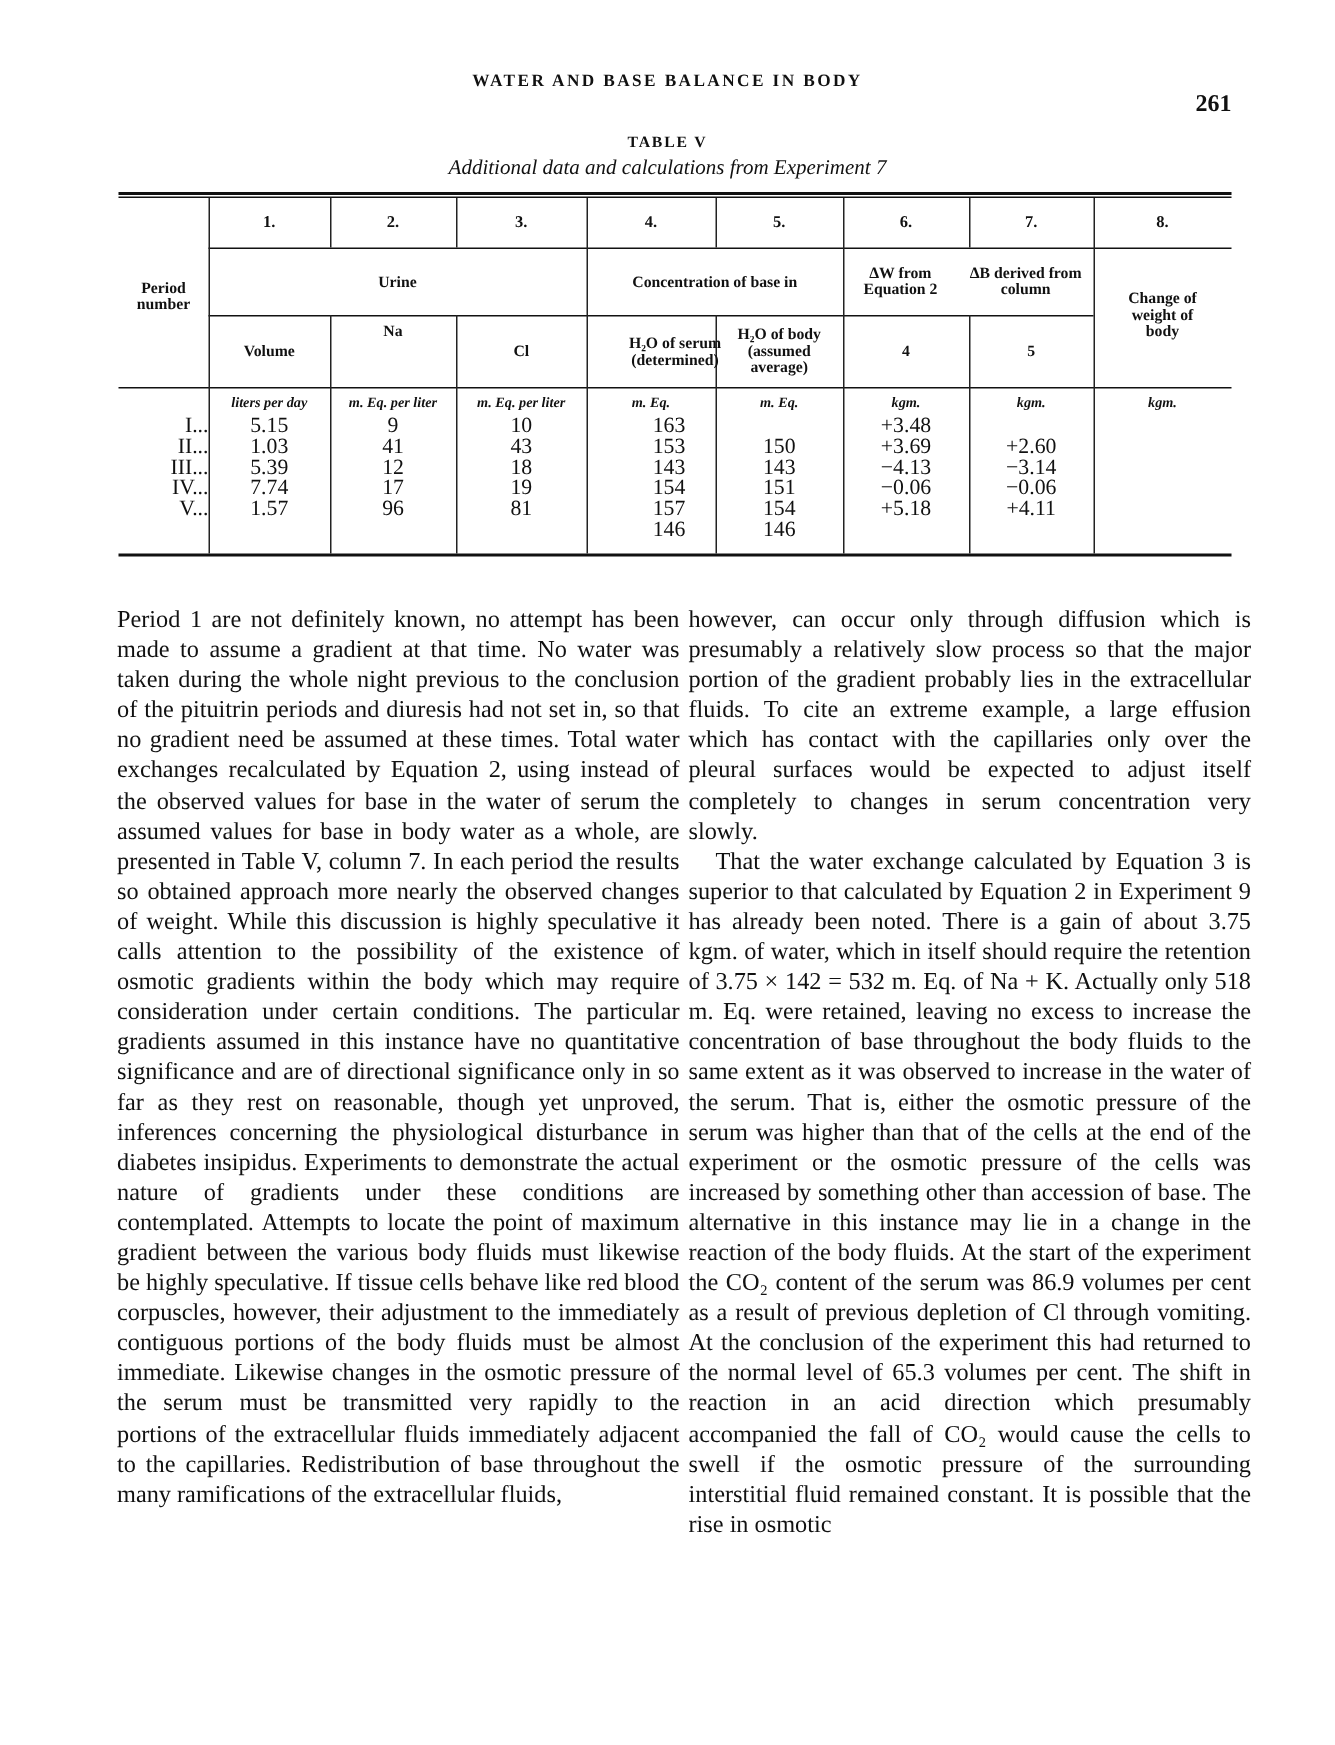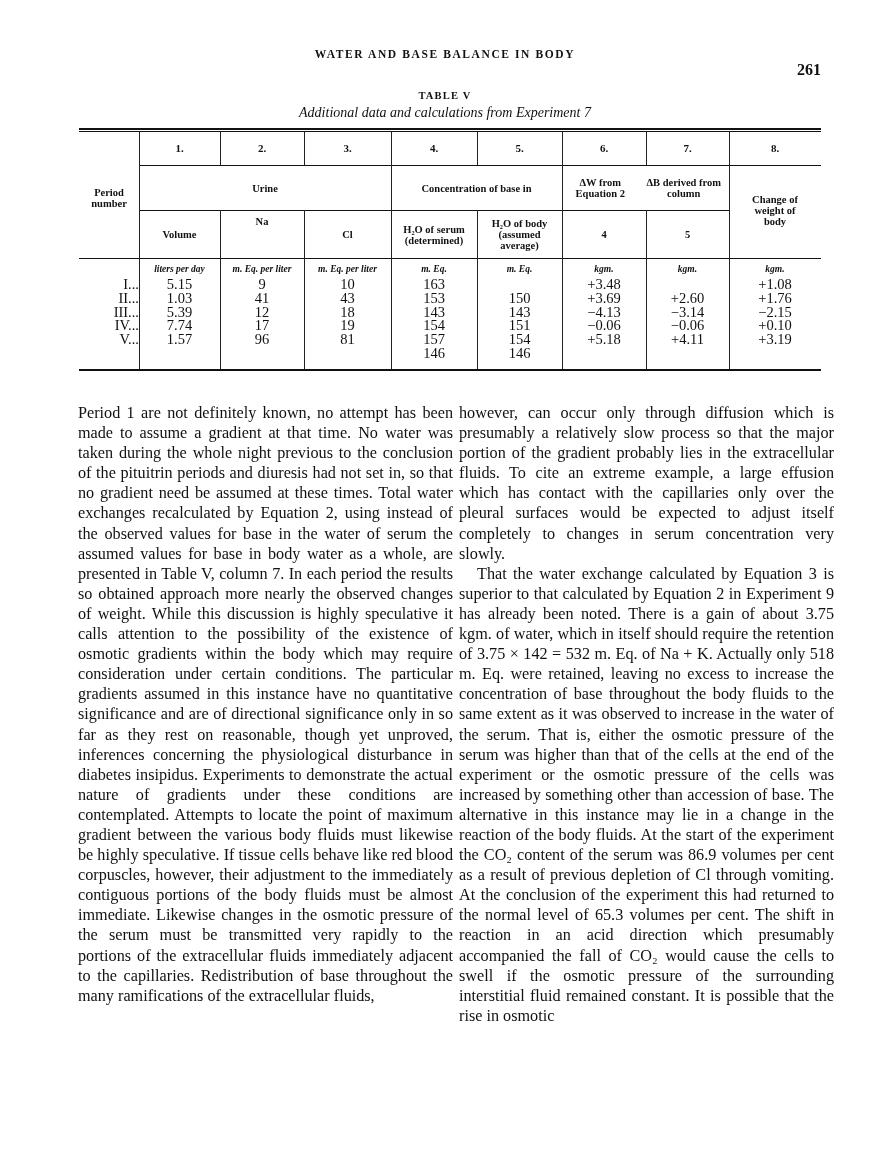--- a/index.html
+++ b/index.html
@@ -96,21 +96,21 @@
   <div class="cell" style="left:312px;top:38px;width:171px;height:44px;">Concentration of base in</div>
   <div class="cell" style="left:483px;top:38px;width:167px;height:44px;flex-direction:row;">
     <span>ΔW from Equation 2</span>
     <span>ΔB derived from column</span>
   </div>
   <div class="cell" style="left:650px;top:60px;width:92px;height:44px;padding:0 18px;box-sizing:border-box;">Change of weight of body</div>
 
   <div class="cell" style="left:60px;top:83px;width:81px;height:47px;">Volume</div>
   <div class="cell" style="left:141px;top:70px;width:84px;height:47px;">Na</div>
   <div class="cell" style="left:225px;top:83px;width:87px;height:47px;">Cl</div>
-  <div class="cell" style="left:312px;top:83px;width:86px;height:47px;padding:0 8px;box-sizing:border-box;">H₂O of serum (determined)</div>
+  <div class="cell" style="left:328px;top:83px;width:86px;height:47px;padding:0 8px;box-sizing:border-box;">H₂O of serum (determined)</div>
   <div class="cell" style="left:398px;top:83px;width:85px;height:47px;padding:0 8px;box-sizing:border-box;">H₂O of body (assumed average)</div>
   <div class="cell" style="left:483px;top:83px;width:84px;height:47px;">4</div>
   <div class="cell" style="left:567px;top:83px;width:83px;height:47px;">5</div>
 
   <div class="unit" style="left:60px;width:81px;">liters per day</div>
   <div class="unit" style="left:141px;width:84px;">m. Eq. per liter</div>
   <div class="unit" style="left:225px;width:87px;">m. Eq. per liter</div>
   <div class="unit" style="left:312px;width:86px;">m. Eq.</div>
   <div class="unit" style="left:398px;width:85px;">m. Eq.</div>
   <div class="unit" style="left:483px;width:84px;">kgm.</div>
@@ -139,21 +139,21 @@
     <div>17</div>
     <div>96</div>
   </div>
   <div class="col" style="left:225px;width:87px;">
     <div>10</div>
     <div>43</div>
     <div>18</div>
     <div>19</div>
     <div>81</div>
   </div>
-  <div class="col" style="left:312px;width:86px;">
+  <div class="col" style="left:324px;width:86px;">
     <div>163</div>
     <div>153</div>
     <div>143</div>
     <div>154</div>
     <div>157</div>
     <div>146</div>
   </div>
   <div class="col" style="left:398px;width:85px;">
     <div></div>
     <div>150</div>
@@ -169,27 +169,20 @@
     <div>−0.06</div>
     <div>+5.18</div>
   </div>
   <div class="col" style="left:567px;width:83px;text-align:center;">
     <div></div>
     <div>+2.60</div>
     <div>−3.14</div>
     <div>−0.06</div>
     <div>+4.11</div>
   </div>
-  <div class="col" style="left:650px;width:92px;">
-    <div>+1.08</div>
-    <div>+1.76</div>
-    <div>−2.15</div>
-    <div>+0.10</div>
-    <div>+3.19</div>
-  </div>
 </div>
 
 <div class="column-text left-col">
   <p>Period 1 are not definitely known, no attempt has been made to assume a gradient at that time. No water was taken during the whole night previous to the conclusion of the pituitrin periods and diuresis had not set in, so that no gradient need be assumed at these times. Total water exchanges recalculated by Equation 2, using instead of the observed values for base in the water of serum the assumed values for base in body water as a whole, are presented in Table V, column 7. In each period the results so obtained approach more nearly the observed changes of weight. While this discussion is highly speculative it calls attention to the possibility of the existence of osmotic gradients within the body which may require consideration under certain conditions. The particular gradients assumed in this instance have no quantitative significance and are of directional significance only in so far as they rest on reasonable, though yet unproved, inferences concerning the physiological disturbance in diabetes insipidus. Experiments to demonstrate the actual nature of gradients under these conditions are contemplated. Attempts to locate the point of maximum gradient between the various body fluids must likewise be highly speculative. If tissue cells behave like red blood corpuscles, however, their adjustment to the immediately contiguous portions of the body fluids must be almost immediate. Likewise changes in the osmotic pressure of the serum must be transmitted very rapidly to the portions of the extracellular fluids immediately adjacent to the capillaries. Redistribution of base throughout the many ramifications of the extracellular fluids,</p>
 </div>
 
 <div class="column-text right-col">
   <p>however, can occur only through diffusion which is presumably a relatively slow process so that the major portion of the gradient probably lies in the extracellular fluids. To cite an extreme example, a large effusion which has contact with the capillaries only over the pleural surfaces would be expected to adjust itself completely to changes in serum concentration very slowly.</p>
   <p class="indent">That the water exchange calculated by Equation 3 is superior to that calculated by Equation 2 in Experiment 9 has already been noted. There is a gain of about 3.75 kgm. of water, which in itself should require the retention of 3.75 × 142 = 532 m. Eq. of Na + K. Actually only 518 m. Eq. were retained, leaving no excess to increase the concentration of base throughout the body fluids to the same extent as it was observed to increase in the water of the serum. That is, either the osmotic pressure of the serum was higher than that of the cells at the end of the experiment or the osmotic pressure of the cells was increased by something other than accession of base. The alternative in this instance may lie in a change in the reaction of the body fluids. At the start of the experiment the CO₂ content of the serum was 86.9 volumes per cent as a result of previous depletion of Cl through vomiting. At the conclusion of the experiment this had returned to the normal level of 65.3 volumes per cent. The shift in reaction in an acid direction which presumably accompanied the fall of CO₂ would cause the cells to swell if the osmotic pressure of the surrounding interstitial fluid remained constant. It is possible that the rise in osmotic</p>
 </div>

